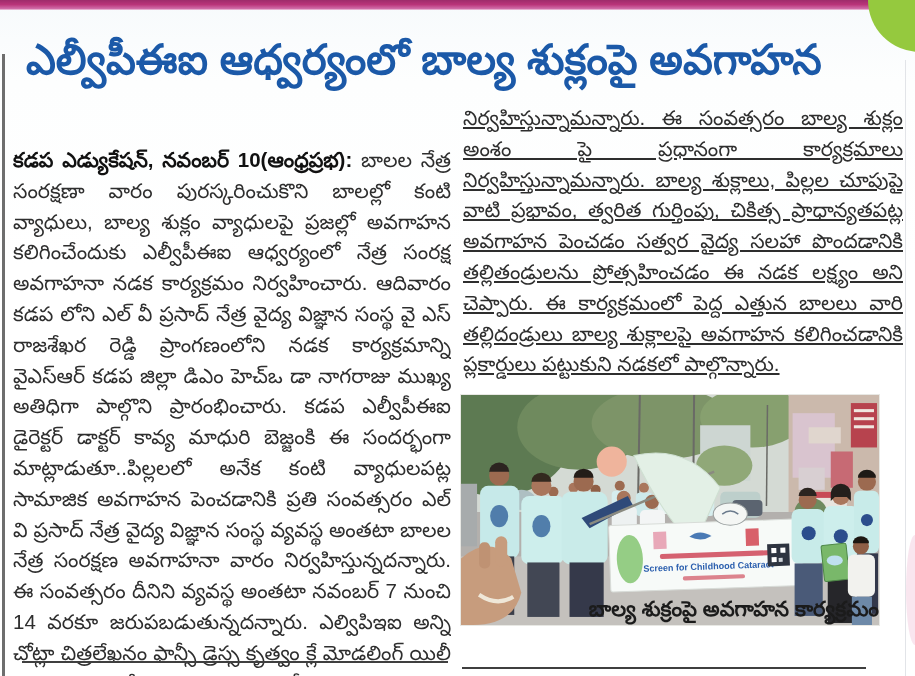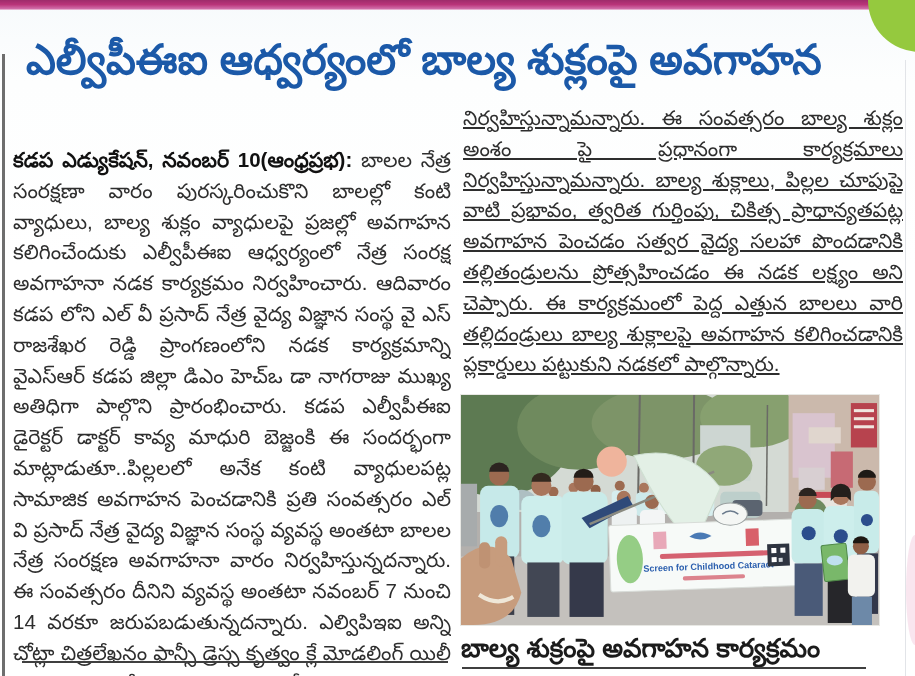--- a/index.html
+++ b/index.html
@@ -45,22 +45,22 @@
   }
   .col1{left:13px;width:438px;height:556px;margin-top:42px;}
   .col2{left:463px;width:440px;height:288px;text-decoration:underline;}
   .dateline{font-weight:bold;color:#111;}
   .photo-figure{
     position:absolute;left:461px;top:395px;width:418px;height:230px;
     margin:0;background:#d9ded9;outline:1px solid #e8e8e4;
   }
   .photo-figure svg{display:block;width:100%;height:100%;}
   .caption{
-    position:absolute;left:461px;top:633px;width:418px;
-    text-align:left;font-size:26px;font-weight:bold;color:#1b1b1b;
+    position:absolute;left:461px;top:597px;width:418px;
+    text-align:right;font-size:21px;font-weight:bold;color:#1b1b1b;
   }
   .rule{position:absolute;height:2px;background:#3f3f3f;}
   .rule-col1{left:22px;top:661px;width:426px;}
   .rule-col2{left:462px;top:667px;width:404px;}
 </style>
 </head>
 <body>
 
 <div class="page">
 

